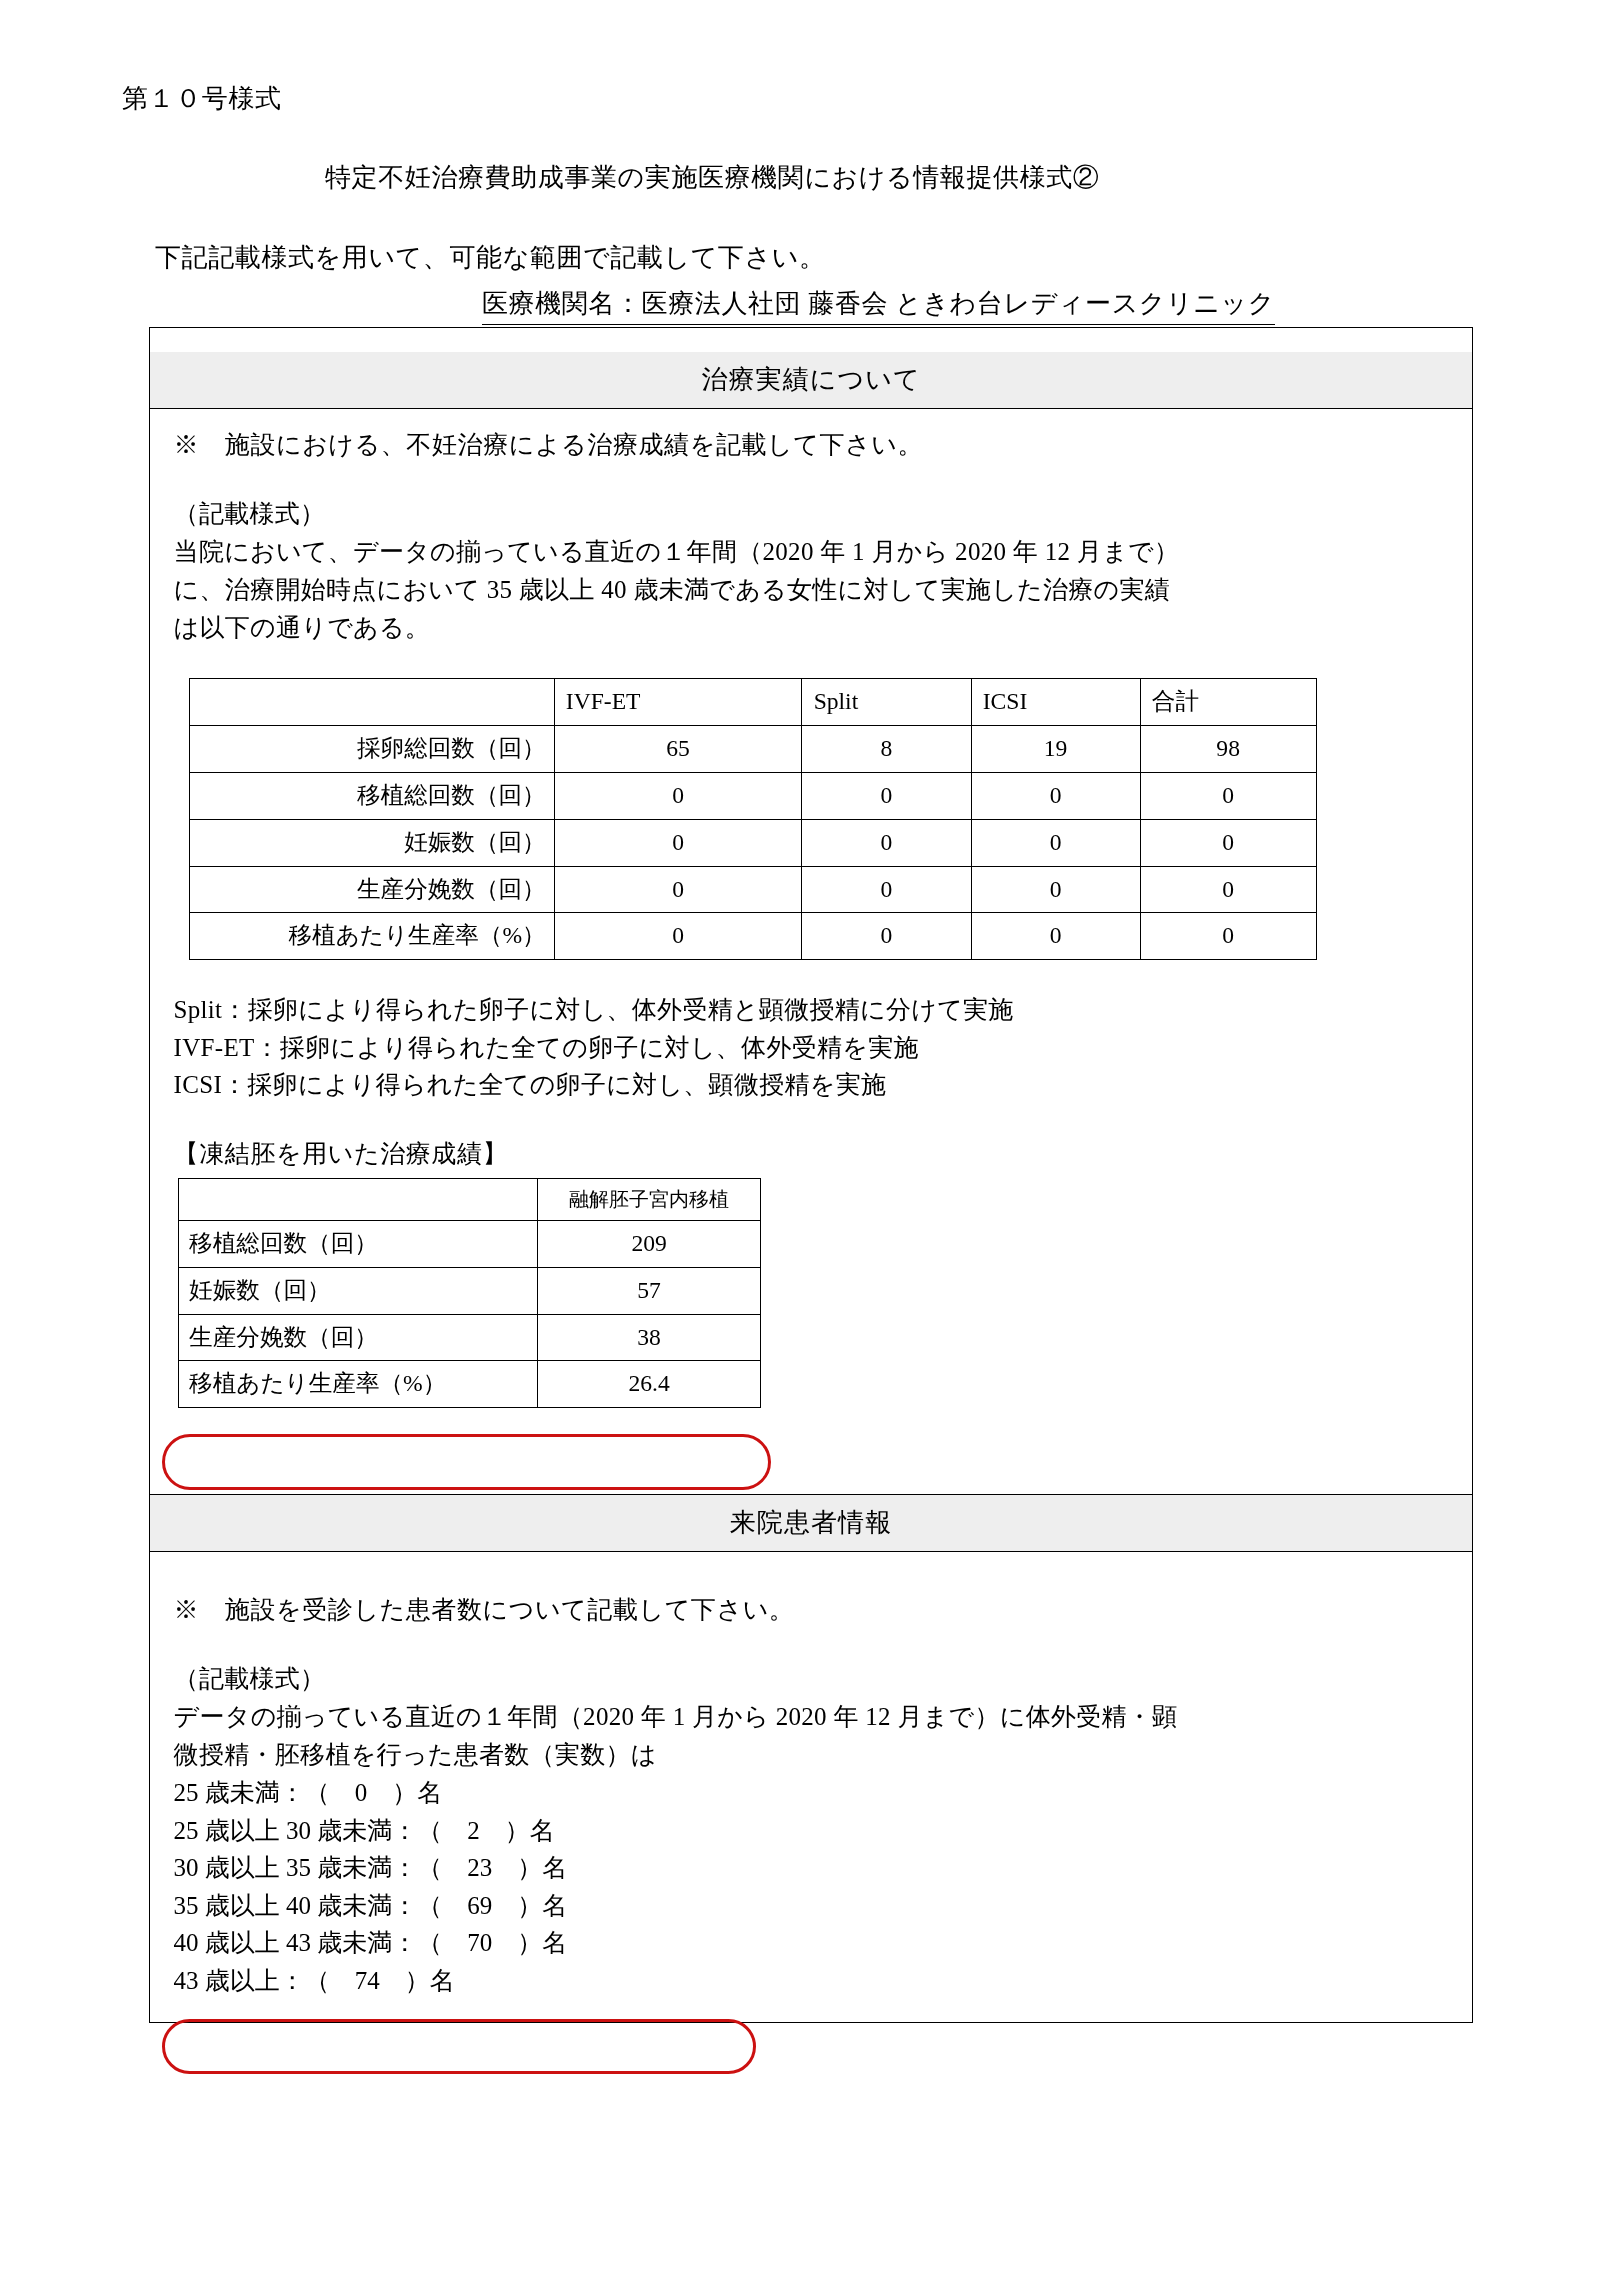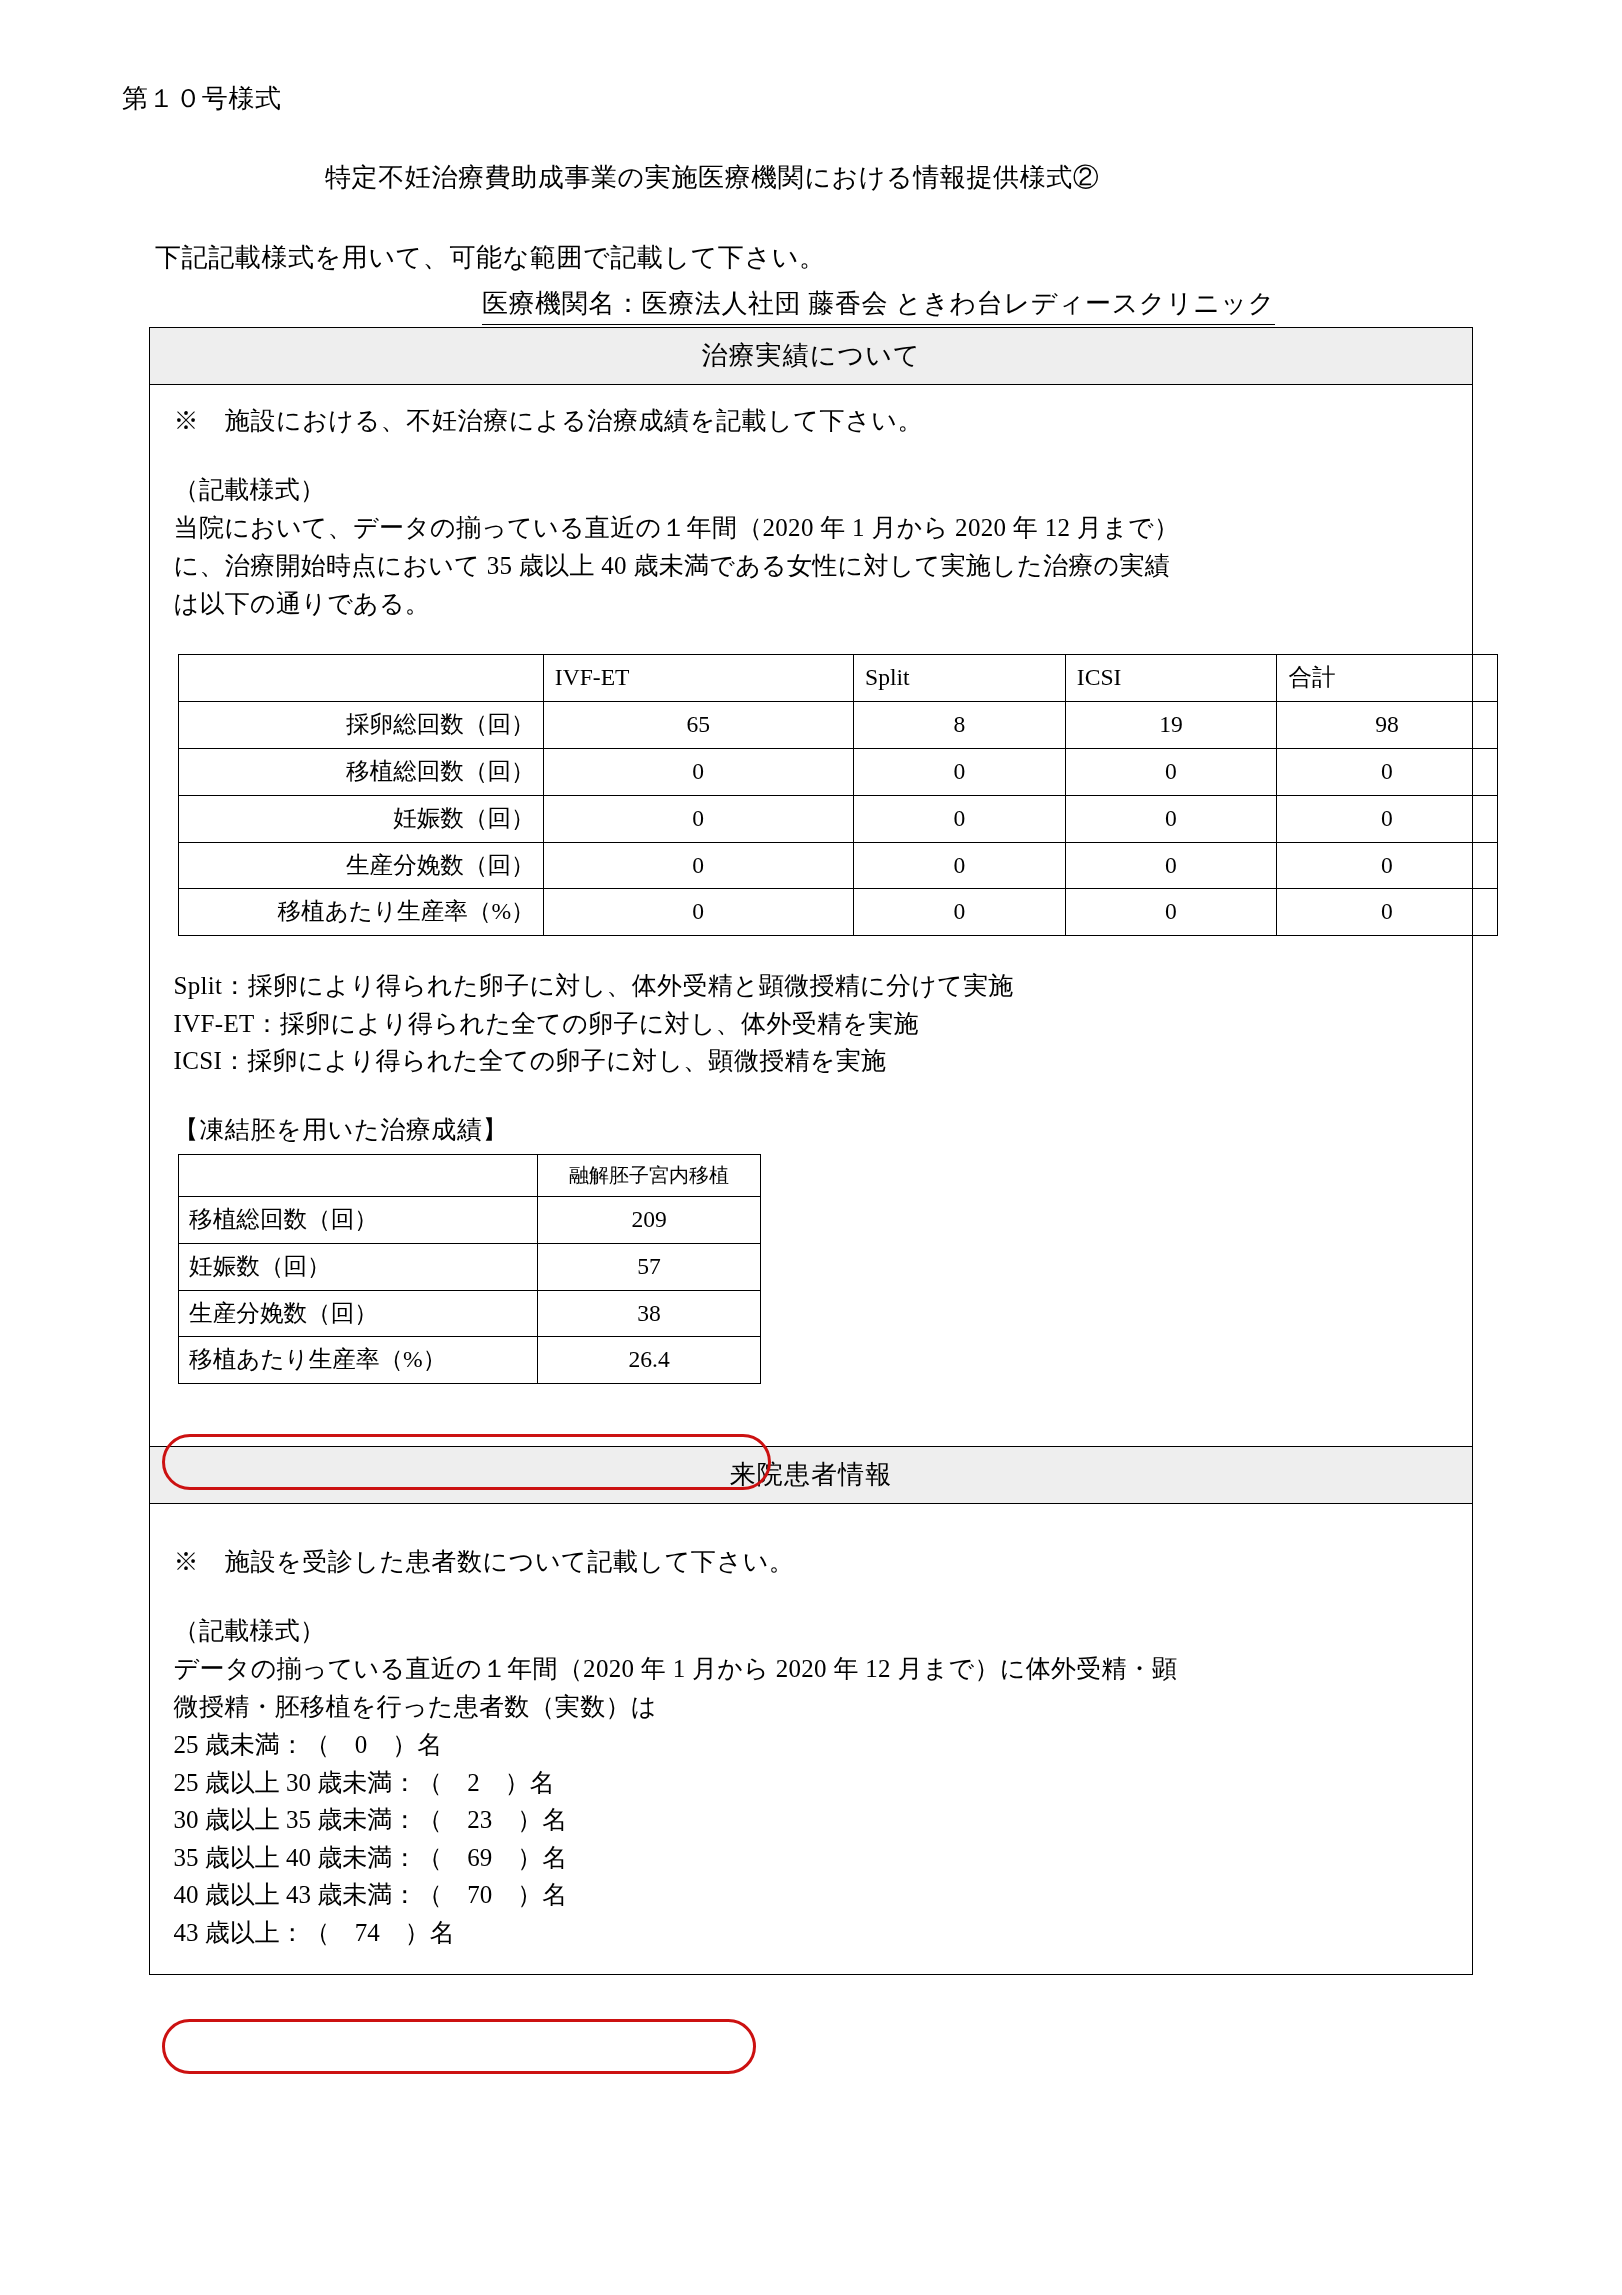--- a/index.html
+++ b/index.html
@@ -62,20 +62,21 @@
     border: 1.7px solid #000;
     box-sizing: border-box;
   }
   .section-header {
     text-align: center;
     font-size: 26px;
     padding: 10px 0 11.2px;
     background: #eeeeee;
     border-bottom: 1.7px solid #000;
     letter-spacing: 1.1px;
+    margin-top: 24px;
   }
   .section-body {
     padding: 17px 23.6px 22.4px 23.6px;
     font-size: 25px;
     line-height: 1.52;
   }
   .gap-sm { height: 22.4px; }
   .gap-md { height: 31px; }
   .gap-lg { height: 39px; }
   .note-line {
@@ -97,22 +98,22 @@
   }
   table.grid td, table.grid th {
     border: 1.1px solid #000;
     padding: 5px 7.9px;
     font-weight: normal;
     text-align: center;
     height: 31px;
     box-sizing: border-box;
   }
   table.fresh {
-    width: 1320px;
-    margin-left: 4px;
+    width: 1128px;
+    margin-left: 15px;
   }
   table.fresh td.rowhead, table.fresh th.rowhead {
     text-align: right;
     width: 365px;
     padding-left: 10px;
   }
   table.fresh th.colhead {
     text-align: left;
     padding-left: 11.2px;
   }

